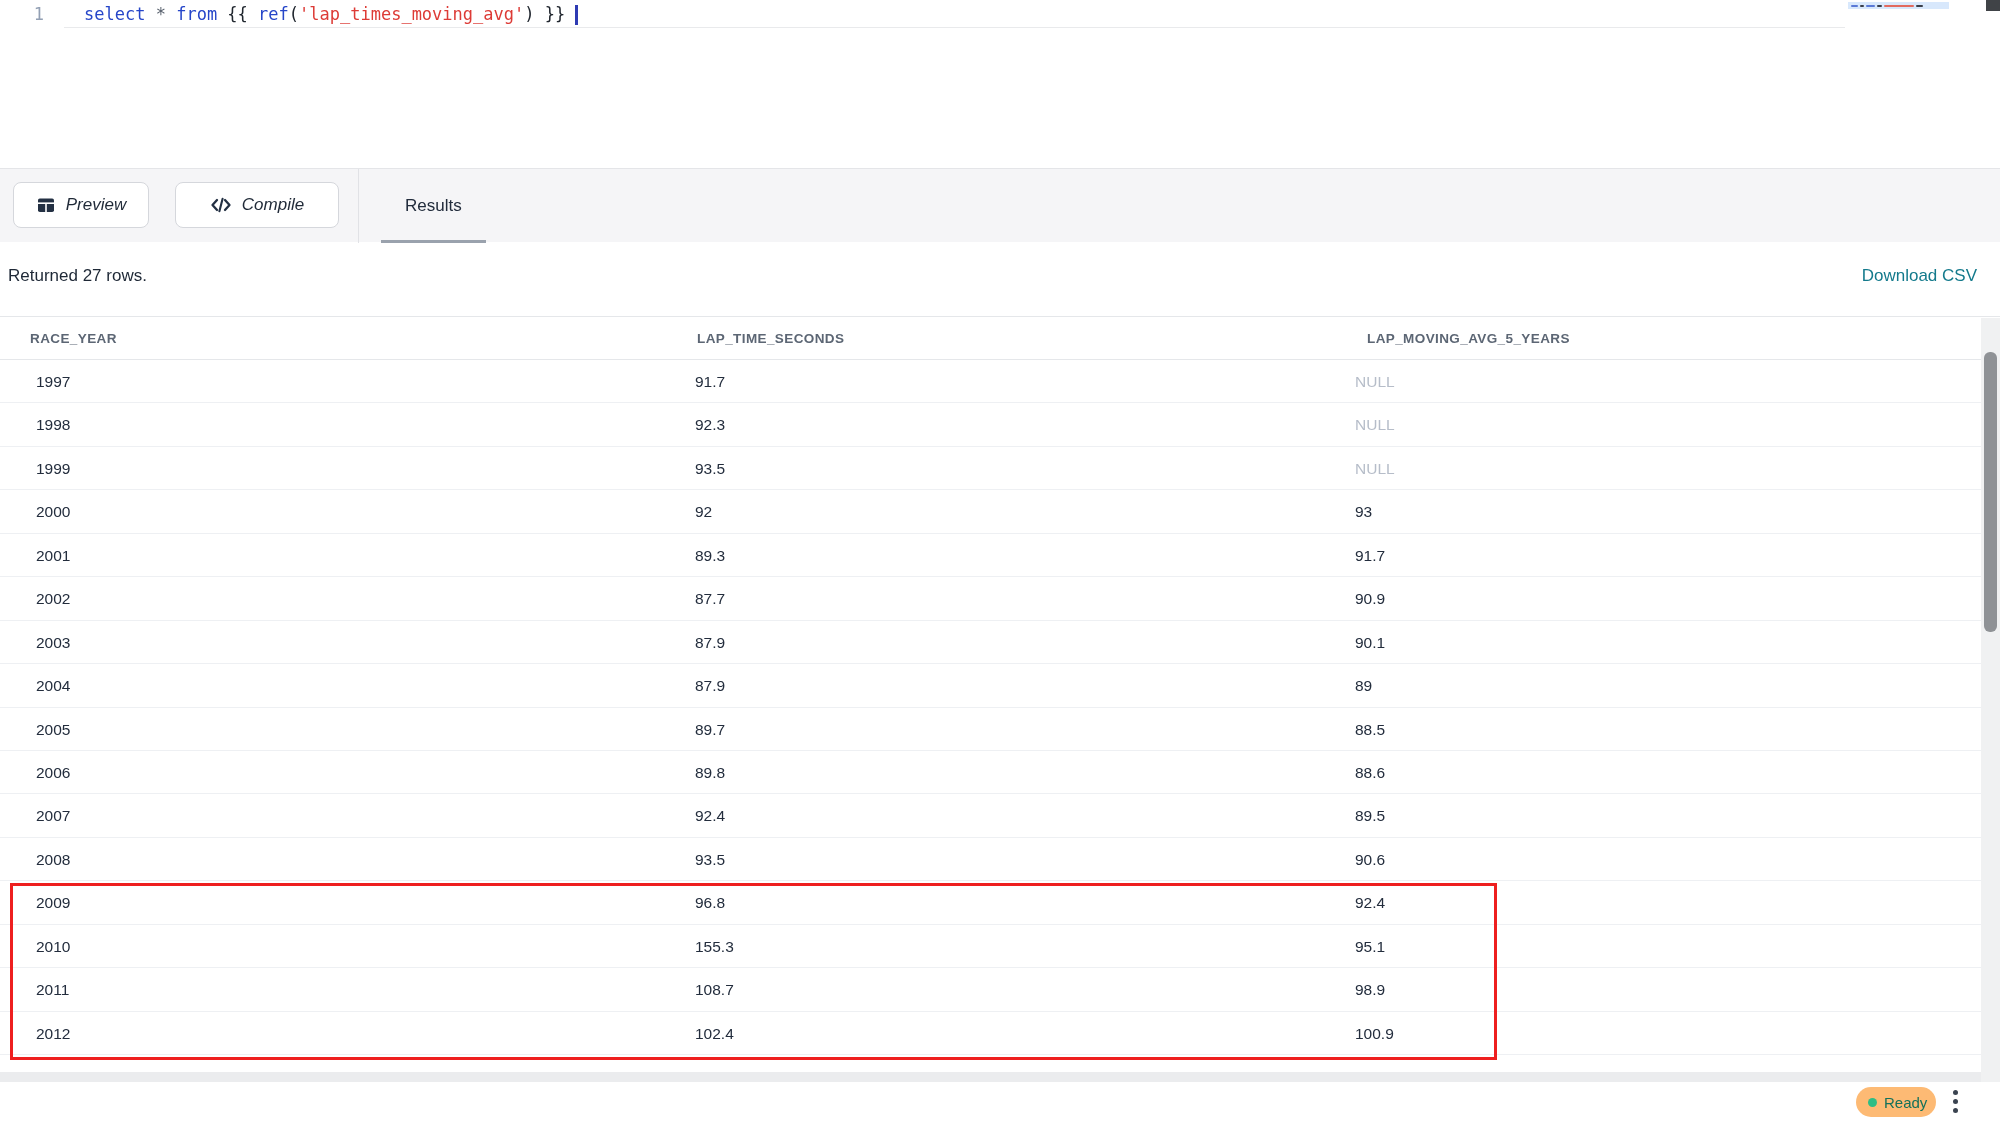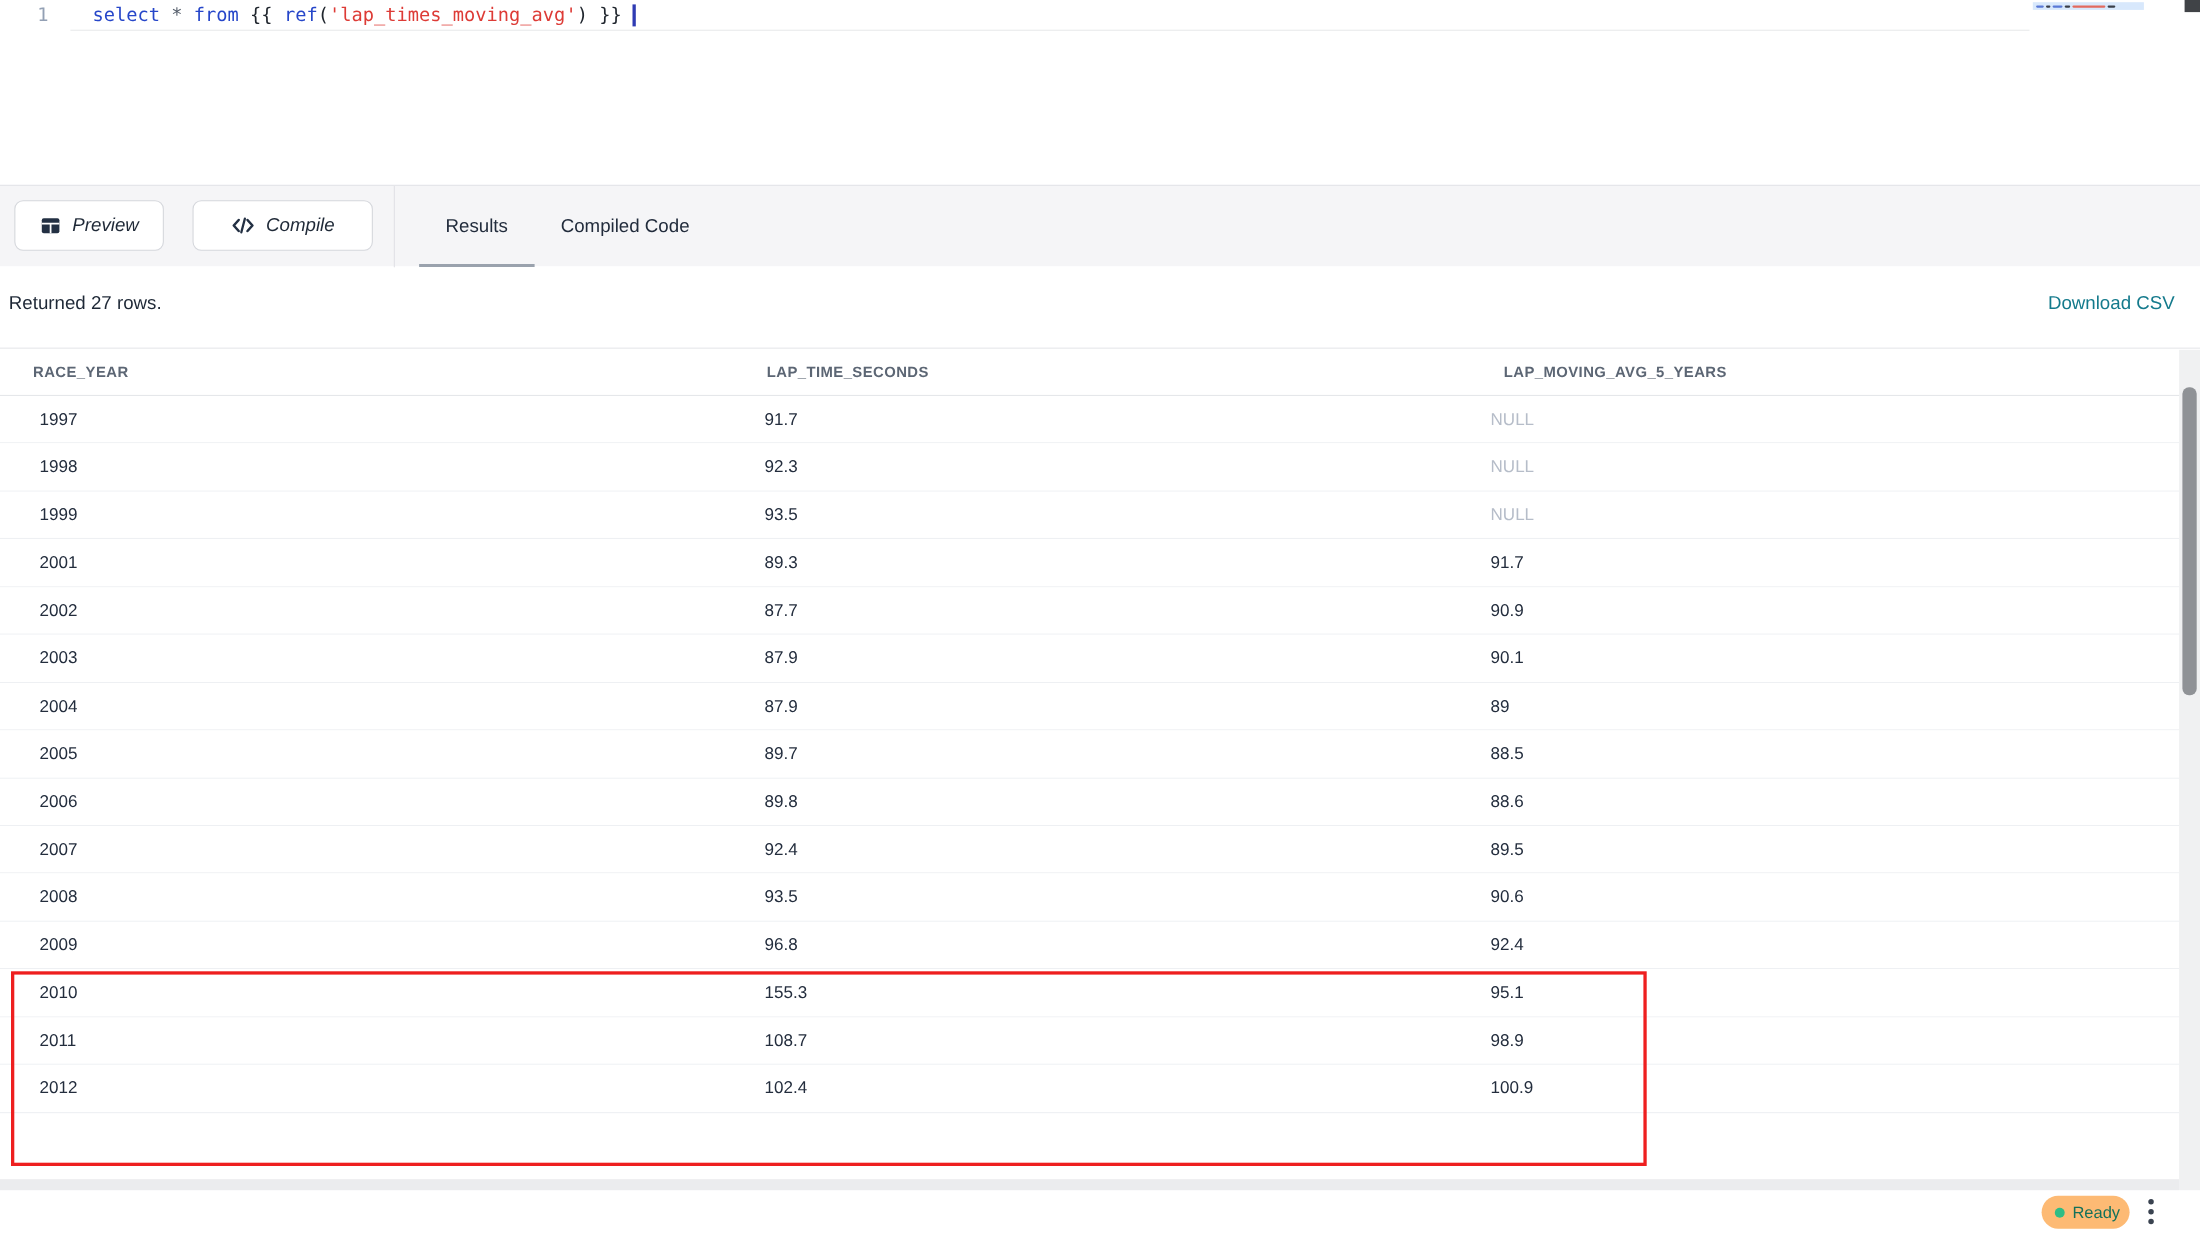--- a/index.html
+++ b/index.html
@@ -29,21 +29,21 @@
 
   
   .toolbar { position:absolute; left:0; top:168px; width:2000px; height:74px; background:#f5f5f7;
     border-top:1px solid #e4e5e8; }
   .btn { position:absolute; top:13px; height:46px; background:#fff; border:1px solid #d5d7dc; border-radius:8px;
     display:flex; align-items:center; justify-content:center; gap:10px; cursor:pointer;
     font-family:"Liberation Sans","DejaVu Sans",sans-serif; font-size:17px; font-weight:500; color:#1f2937;font-style:italic; }
   .btn-preview { left:13px; width:136px; }
   .btn-compile { left:175px; width:164px; }
   .toolbar-divider { position:absolute; left:358px; top:0; width:1px; height:74px; background:#e1e2e6; }
-  .tabs { position:absolute; left:381px; top:0; height:74px; display:flex; }
+  .tabs { position:absolute; left:381px; top:0; height:74px; display:flex;flex-direction:column; }
   .tab { height:74px; display:flex; align-items:center; padding:0 24px; font-size:17px; color:#222c3c; cursor:pointer; }
   .tab.active { box-shadow:inset 0 -3px 0 #9aa2ad; }
 
   
   .meta-summary { position:absolute; left:8px; top:266px; font-size:17px; color:#1e2836; }
   .download-link { position:absolute; right:23px; top:266px; font-size:17px; color:#147a8c; cursor:pointer; text-decoration:none; }
 
   .thead { position:absolute; left:0; top:316px; width:2000px; height:44px; background:#fff;
     border-top:1px solid #e5e7ea; border-bottom:1px solid #e5e7ea; }
   .th { position:absolute; top:0; height:44px; line-height:44px; font-size:13.5px; font-weight:700;
@@ -107,23 +107,20 @@
         <polyline points="15,5 19.5,10 15,15" fill="none" stroke="#233043" stroke-width="2.3" stroke-linecap="round" stroke-linejoin="round"></polyline>
         <line x1="12.6" y1="3.8" x2="9.4" y2="16.2" stroke="#233043" stroke-width="2.1" stroke-linecap="round"></line>
       </svg>
       <span>Compile</span>
     </button>
     <div class="toolbar-divider"></div>
     <div class="tabs">
       <div class="tab active">
         <span>Results</span>
       </div>
-      <div class="tab">
-        <span>Compiled Code</span>
-      </div>
     </div>
   </section>
 
   <div class="meta-summary">Returned 27 rows.</div>
   <a class="download-link">Download CSV</a>
 
   <div class="thead">
     <span class="th c0">RACE_YEAR</span>
     <span class="th c1">LAP_TIME_SECONDS</span>
     <span class="th c2">LAP_MOVING_AVG_5_YEARS</span>
@@ -141,20 +138,25 @@
       <span class="c1">92.3</span>
       <span class="c2 null">NULL</span>
     </div>
 
     <div class="trow">
       <span class="c0">1999</span>
       <span class="c1">93.5</span>
       <span class="c2 null">NULL</span>
     </div>
 
+    <div class="trow">
+      <span class="c0">2000</span>
+      <span class="c1">92</span>
+      <span class="c2">93</span>
+    </div>
 
     <div class="trow">
       <span class="c0">2001</span>
       <span class="c1">89.3</span>
       <span class="c2">91.7</span>
     </div>
 
     <div class="trow">
       <span class="c0">2002</span>
       <span class="c1">87.7</span>

